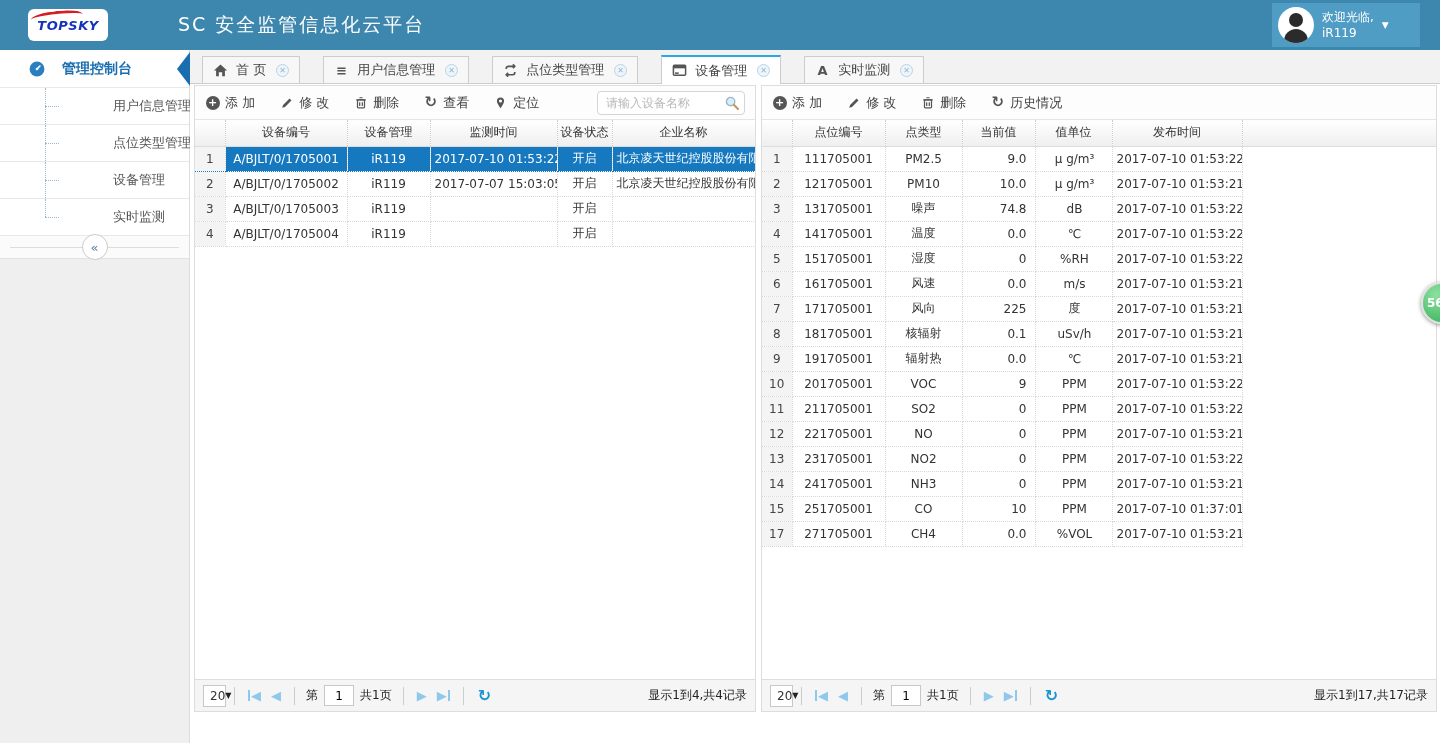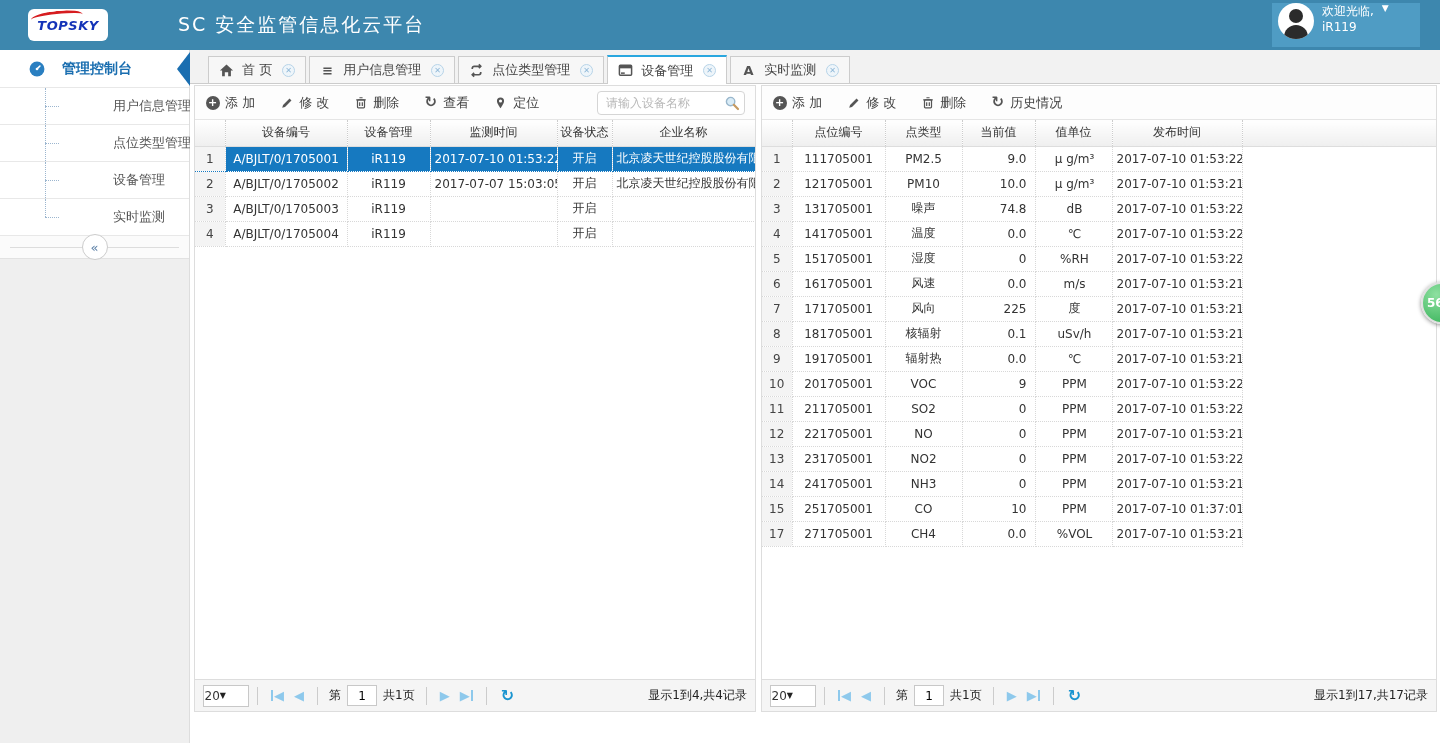--- a/index.html
+++ b/index.html
@@ -5,21 +5,21 @@
   * { box-sizing: border-box; margin: 0; padding: 0; }
   html,body { width:1440px; height:743px; overflow:hidden; }
   body { font-family:"DejaVu Sans","Liberation Sans",sans-serif; font-size:12px; color:#333; background:#fff; position:relative; }
 
   
   .header { position:absolute; top:0; left:0; width:1440px; height:50px; background:#3d87ae; display:flex; align-items:center; }
   .logo-box { margin-left:28px; width:80px; height:32px; background:#fff; border-radius:6px; position:relative; display:flex; align-items:center; justify-content:center; }
   .logo-swoosh { position:absolute; top:2px; left:3px; width:52px; height:12px; border-top:3px solid #d61d20; border-radius:50%; transform:rotate(-6deg); }
   .logo-text { font-style:italic; font-weight:bold; font-size:13px; color:#1433b8; letter-spacing:.5px; }
   .app-title { margin-left:70px; color:#fff; font-size:19px; letter-spacing:2px; }
-  .user-box { position:absolute; right:20px; top:3px; width:148px; height:44px; background:#4f9cc4; display:flex; padding-left:6px; }
+  .user-box { position:absolute; right:20px; top:3px; width:148px; height:44px; background:#4f9cc4; display:flex; align-items:center; padding-left:6px; }
   .avatar { width:36px; height:36px; border-radius:50%; background:#fff; position:relative; overflow:hidden; flex:none; }
   .avatar .head { position:absolute; left:11px; top:6px; width:14px; height:14px; border-radius:50%; background:#2b2b2b; }
   .avatar .body { position:absolute; left:6px; top:22px; width:24px; height:16px; border-radius:12px 12px 0 0; background:#2b2b2b; }
   .welcome { color:#fff; font-size:12px; line-height:1.35; margin-left:8px; }
   .hdr-caret { color:#fff; font-size:9px; margin-left:8px; }
 
   
   .sidebar { position:absolute; left:0; top:50px; width:190px; bottom:0; background:#fbfbfb; border-right:1px solid #ddd; display:flex; flex-direction:column; }
   .side-item { height:38px; border-bottom:1px solid #e8e8e8; display:flex; align-items:center; padding-left:28px; color:#1a6eb0; font-weight:bold; font-size:14px; position:relative; cursor:pointer; background:#fff; }
   .side-item .sicon { width:18px; height:18px; margin-right:16px; flex:none; }
@@ -29,21 +29,21 @@
   .side-sub .tree-v { position:absolute; left:45px; top:0; bottom:0; border-left:1px dotted #9cb6cf; }
   .side-sub.last .tree-v { bottom:50%; }
   .side-sub .tree-h { position:absolute; left:45px; top:50%; width:14px; border-top:1px dotted #9cb6cf; }
   .collapse-bar { height:22px; position:relative; background:#fbfbfb; }
   .collapse-bar .line { position:absolute; left:10px; right:10px; top:50%; border-top:1px solid #ddd; }
   .collapse-btn { position:absolute; left:50%; top:50%; transform:translate(-50%,-50%); width:26px; height:26px; border-radius:50%; background:#fff; border:1px solid #ccc; color:#5a7fa6; display:flex; align-items:center; justify-content:center; font-size:13px; cursor:pointer; }
   .sidebar-lower { flex:1; background:#efefef; border-top:1px solid #e2e2e2; }
 
   
   .main { position:absolute; left:190px; top:50px; right:0; bottom:0; background:#fff; }
-  .tabbar { height:34px; background:#f2f2f2; border-bottom:1px solid #ccc; display:flex; align-items:flex-end; padding-left:18px; }
+  .tabbar { height:34px; background:#f2f2f2; border-bottom:1px solid #ccc; display:flex; align-items:flex-end; padding-left:12px;gap:20px; }
   .tab { height:27px; display:flex; align-items:center; padding:0 10px; background:#f7f7f7; border:1px solid #ccc; border-bottom:none; margin-right:3px; font-size:13px; color:#444; cursor:pointer; white-space:nowrap; }
   .tab.active { background:#fff; border-top:2px solid #2aa7df; margin-bottom:-1px; height:29px; }
   .tab .ticon { width:15px; height:15px; margin-right:8px; flex:none; display:flex; align-items:center; justify-content:center; color:#555; font-weight:bold; font-size:13px; }
   .tab-close { width:13px; height:13px; border-radius:50%; border:1px solid #b7d4e8; background:#eef5fa; color:#8fb8d8; font-size:8px; line-height:11px; text-align:center; margin-left:10px; cursor:pointer; }
 
   .panel { position:absolute; top:1px; height:627px; background:#fff; border:1px solid #ddd; display:flex; flex-direction:column; }
   .panel.left { left:4px; width:562px; }
   .panel.right { left:571px; right:3px; }
 
   .toolbar { height:34px; border-bottom:1px solid #e5e5e5; background:#fdfdfd; display:flex; align-items:center; padding:0 10px; flex:none; position:relative; }
@@ -66,21 +66,21 @@
   td.l { text-align:left; }
   td.r { text-align:right; padding-right:8px; }
   td.u { text-align:center; padding-left:6px; }
   td.filler { border-right:none; border-bottom:none; }
   tr.selected td { background:#1679c0; color:#fff; border-bottom-color:#1679c0; }
   tr.selected td.rownum { background:#f4f4f4; color:#444; }
   tr.hover td { background:#e8e8e8; color:#1a6eb0; }
   tr.hover td.rownum { color:#444; }
 
   .pager { height:32px; border-top:1px solid #ddd; background:#f5f5f5; display:flex; align-items:center; padding:0 8px; font-size:12px; flex:none; }
-  .pg-size { width:46px; height:22px; border:1px solid #c8c8c8; background:#fff; display:flex; align-items:center; justify-content:flex-end; padding:0 22px; cursor:pointer; color:#333; }
+  .pg-size { width:23px; height:22px; border:1px solid #c8c8c8; background:#fff; display:flex; align-items:center; justify-content:space-between; padding:0 6px; cursor:pointer; color:#333; }
   .pg-size .sc { font-size:8px; color:#222; }
   .sep { width:1px; height:18px; background:#ccc; margin:0 8px; }
   .pg-btn { color:#8ec9ec; font-size:13px; margin:0 5px; cursor:pointer; display:flex; align-items:center; }
   .pg-btn .bar { width:2px; height:11px; background:#8ec9ec; }
   .pg-btn .bar.lft { margin-right:1px; } .pg-btn .bar.rgt { margin-left:1px; }
   .pg-lbl { color:#222; margin:0 3px; }
   .pg-input { width:30px; height:21px; border:1px solid #c8c8c8; text-align:center; font-size:12px; margin:0 3px; font-family:inherit; }
   .pg-refresh { color:#1b95d0; font-size:16px; font-weight:bold; margin-left:6px; cursor:pointer; }
   .pg-summary { margin-left:auto; color:#222; }
 

